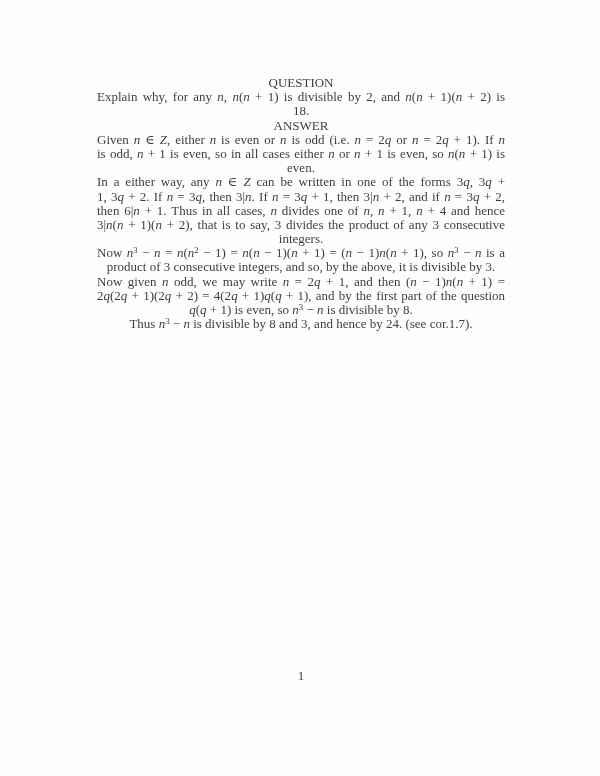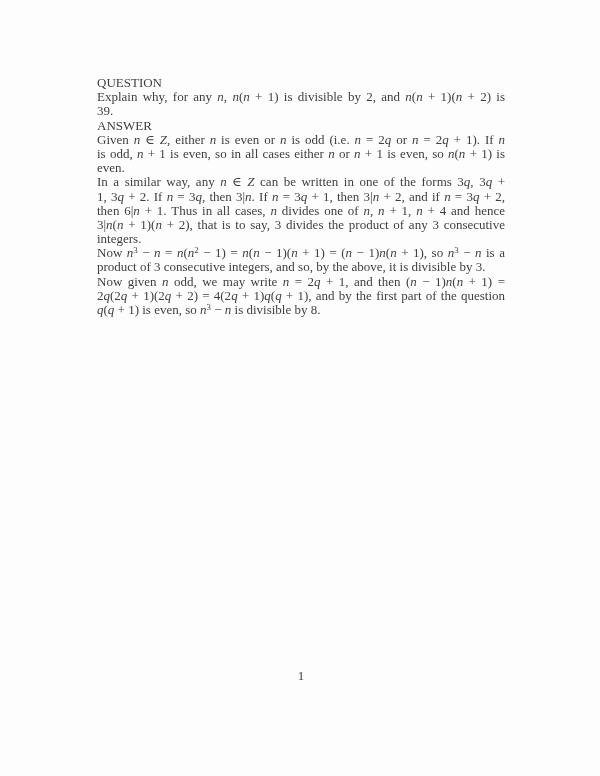--- a/index.html
+++ b/index.html
@@ -28,21 +28,21 @@
   .line {
     height: 14.2px;
     white-space: normal;
   }
   .line.j {
     text-align: justify;
     text-align-last: justify;
     -moz-text-align-last: justify;
   }
   .line.l {
-    text-align: left;
+    text-align: center;
   }
   .it {
     font-style: italic;
   }
   .sup {
     font-size: 68%;
     position: relative;
     top: -0.45em;
     line-height: 0;
   }
@@ -55,30 +55,31 @@
     font-size: 13px;
   }
 </style>
 </head>
 <body>
 
 <div class="page">
   <div class="text-block" id="text-block">
       <div class="line l"><span>QUESTION</span></div>
       <div class="line j"><span>Explain why, for any </span><span class="it">n</span><span>, </span><span class="it">n</span><span>(</span><span class="it">n</span><span> + 1) is divisible by 2, and </span><span class="it">n</span><span>(</span><span class="it">n</span><span> + 1)(</span><span class="it">n</span><span> + 2) is</span></div>
-      <div class="line l"><span>39.</span></div>
+      <div class="line l"><span>18.</span></div>
       <div class="line l"><span>ANSWER</span></div>
       <div class="line j"><span>Given </span><span class="it">n</span><span> ∈ </span><span class="it">Z</span><span>, either </span><span class="it">n</span><span> is even or </span><span class="it">n</span><span> is odd (i.e. </span><span class="it">n</span><span> = 2</span><span class="it">q</span><span> or </span><span class="it">n</span><span> = 2</span><span class="it">q</span><span> + 1). If </span><span class="it">n</span></div>
       <div class="line j"><span>is odd, </span><span class="it">n</span><span> + 1 is even, so in all cases either </span><span class="it">n</span><span> or </span><span class="it">n</span><span> + 1 is even, so </span><span class="it">n</span><span>(</span><span class="it">n</span><span> + 1) is</span></div>
       <div class="line l"><span>even.</span></div>
-      <div class="line j"><span>In a similar way, any </span><span class="it">n</span><span> ∈ </span><span class="it">Z</span><span> can be written in one of the forms 3</span><span class="it">q</span><span>, 3</span><span class="it">q</span><span> +</span></div>
+      <div class="line j"><span>In a either way, any </span><span class="it">n</span><span> ∈ </span><span class="it">Z</span><span> can be written in one of the forms 3</span><span class="it">q</span><span>, 3</span><span class="it">q</span><span> +</span></div>
       <div class="line j"><span>1, 3</span><span class="it">q</span><span> + 2. If </span><span class="it">n</span><span> = 3</span><span class="it">q</span><span>, then 3|</span><span class="it">n</span><span>. If </span><span class="it">n</span><span> = 3</span><span class="it">q</span><span> + 1, then 3|</span><span class="it">n</span><span> + 2, and if </span><span class="it">n</span><span> = 3</span><span class="it">q</span><span> + 2,</span></div>
       <div class="line j"><span>then 6|</span><span class="it">n</span><span> + 1. Thus in all cases, </span><span class="it">n</span><span> divides one of </span><span class="it">n</span><span>, </span><span class="it">n</span><span> + 1, </span><span class="it">n</span><span> + 4 and hence</span></div>
       <div class="line j"><span>3|</span><span class="it">n</span><span>(</span><span class="it">n</span><span> + 1)(</span><span class="it">n</span><span> + 2), that is to say, 3 divides the product of any 3 consecutive</span></div>
       <div class="line l"><span>integers.</span></div>
       <div class="line j"><span>Now </span><span class="it">n</span><span class="sup">3</span><span> − </span><span class="it">n</span><span> = </span><span class="it">n</span><span>(</span><span class="it">n</span><span class="sup">2</span><span> − 1) = </span><span class="it">n</span><span>(</span><span class="it">n</span><span> − 1)(</span><span class="it">n</span><span> + 1) = (</span><span class="it">n</span><span> − 1)</span><span class="it">n</span><span>(</span><span class="it">n</span><span> + 1), so </span><span class="it">n</span><span class="sup">3</span><span> − </span><span class="it">n</span><span> is a</span></div>
       <div class="line l"><span>product of 3 consecutive integers, and so, by the above, it is divisible by 3.</span></div>
       <div class="line j"><span>Now given </span><span class="it">n</span><span> odd, we may write </span><span class="it">n</span><span> = 2</span><span class="it">q</span><span> + 1, and then (</span><span class="it">n</span><span> − 1)</span><span class="it">n</span><span>(</span><span class="it">n</span><span> + 1) =</span></div>
       <div class="line j"><span>2</span><span class="it">q</span><span>(2</span><span class="it">q</span><span> + 1)(2</span><span class="it">q</span><span> + 2) = 4(2</span><span class="it">q</span><span> + 1)</span><span class="it">q</span><span>(</span><span class="it">q</span><span> + 1), and by the first part of the question</span></div>
       <div class="line l"><span class="it">q</span><span>(</span><span class="it">q</span><span> + 1) is even, so </span><span class="it">n</span><span class="sup">3</span><span> − </span><span class="it">n</span><span> is divisible by 8.</span></div>
+      <div class="line l"><span>Thus </span><span class="it">n</span><span class="sup">3</span><span> − </span><span class="it">n</span><span> is divisible by 8 and 3, and hence by 24. (see cor.1.7).</span></div>
     </div>
   <div class="page-number">1</div>
 </div>
 
 </body></html>

